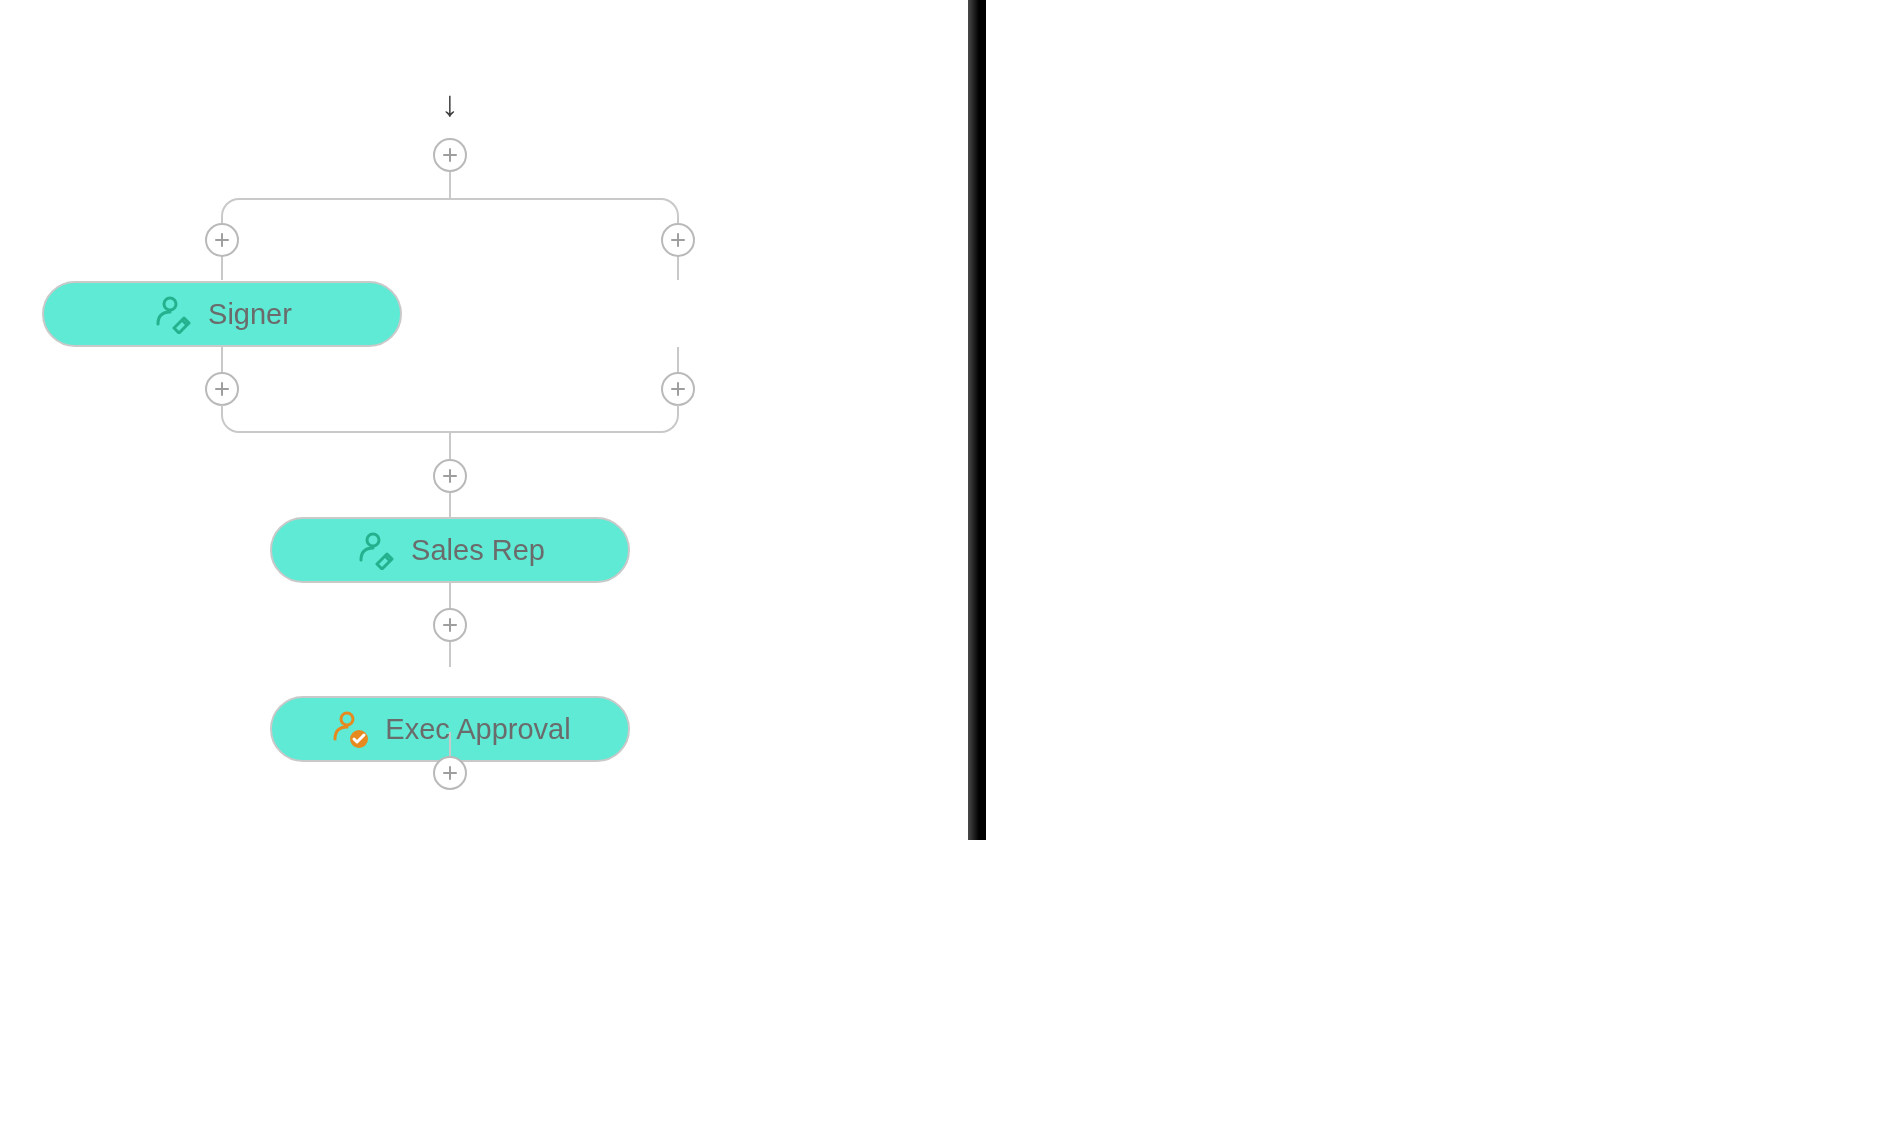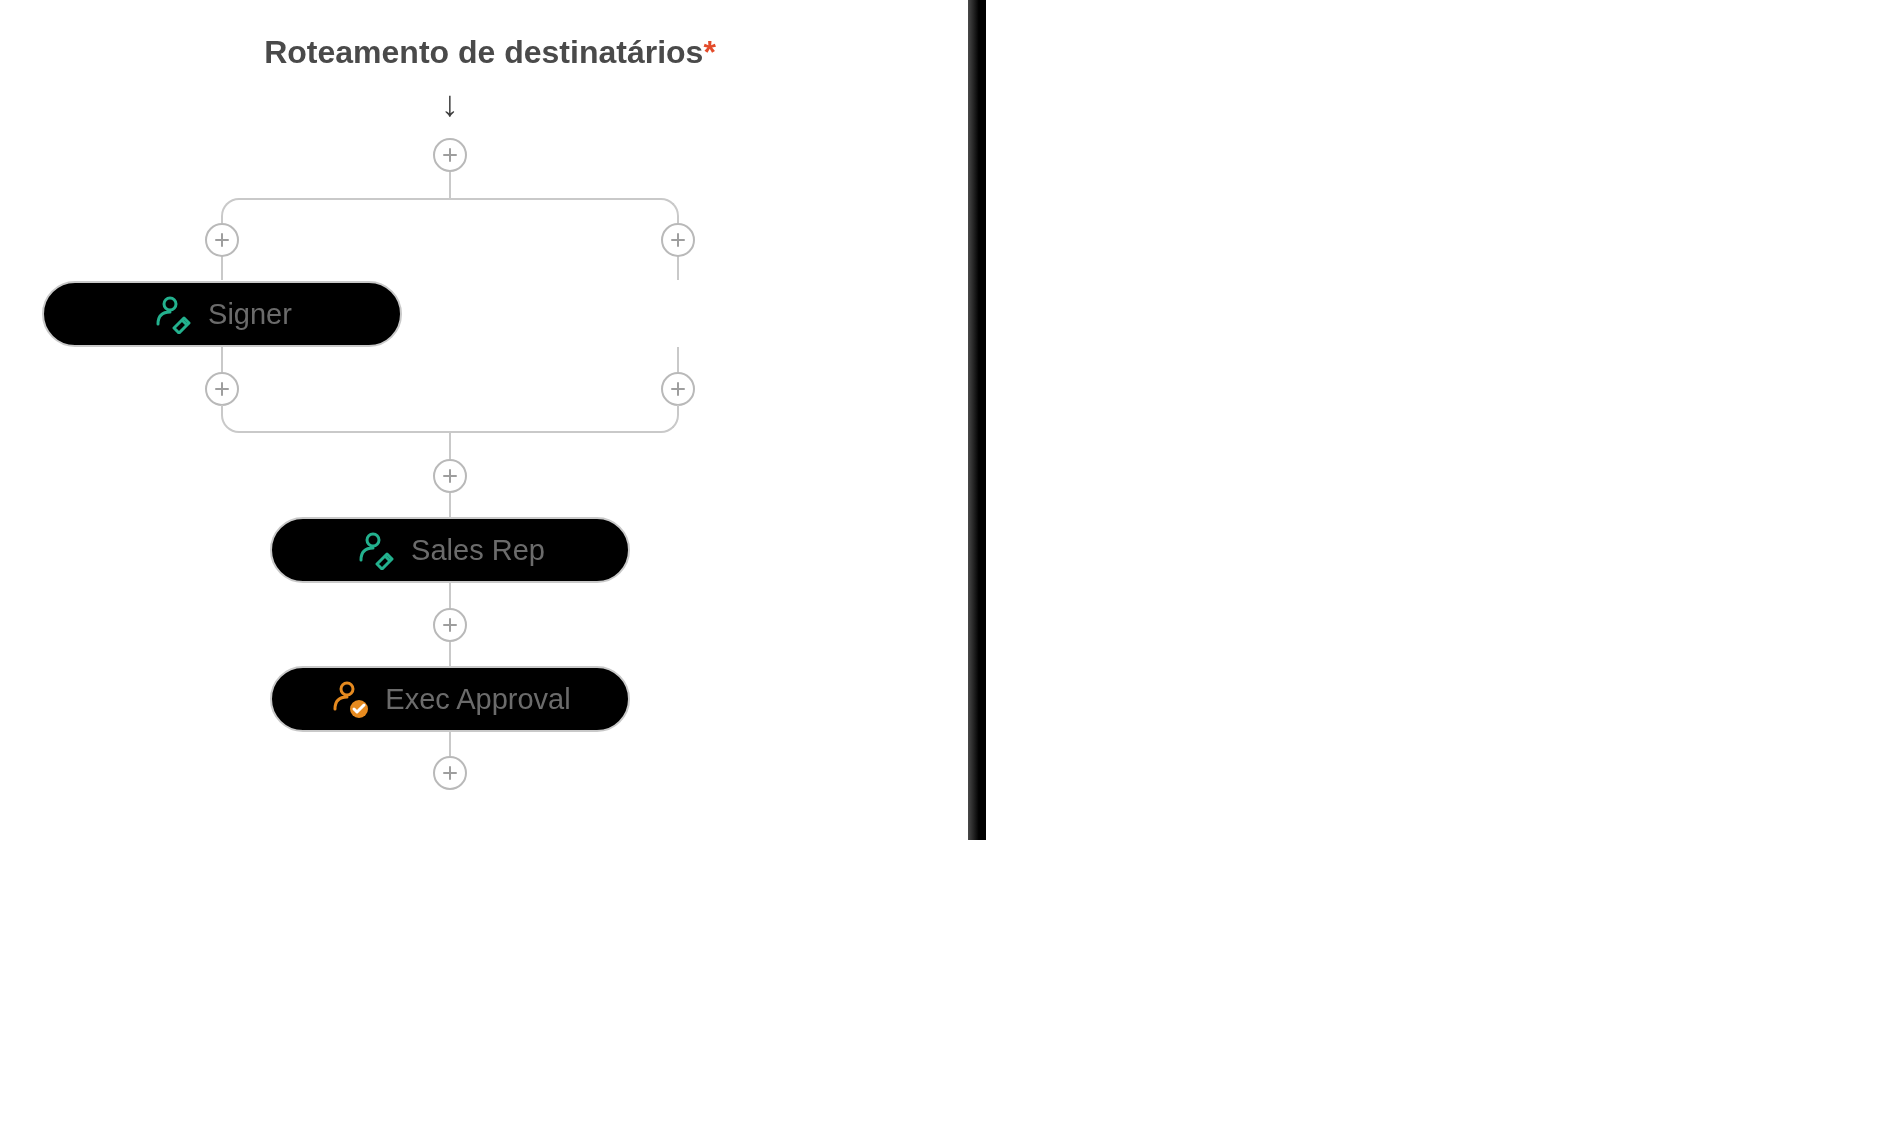--- a/index.html
+++ b/index.html
@@ -65,21 +65,21 @@
   }
   .plus-btn::before { width: 14px; height: 2px; }
   .plus-btn::after  { width: 2px; height: 14px; }
 
   .pill {
     position: absolute;
     height: 66px;
     width: 360px;
     border: 2px solid #c9c9c9;
     border-radius: 34px;
-    background: #000000;
+    background: #5eead4;
     box-sizing: border-box;
     display: flex;
     align-items: center;
     justify-content: center;
     gap: 16px;
     transform: translate(-50%, -50%);
     cursor: pointer;
   }
   .pill .label {
     font-size: 29px;
@@ -139,23 +139,20 @@
       <circle cx="18" cy="10" r="6" fill="none" stroke="currentColor" stroke-width="3"></circle>
       <path d="M6 30 q0 -12 12 -12" fill="none" stroke="currentColor" stroke-width="3" stroke-linecap="round"></path>
       <circle cx="30" cy="30" r="9" fill="currentColor"></circle>
       <path d="M25 30 l3 3 l7 -7" fill="none" stroke="#fff" stroke-width="3" stroke-linecap="round" stroke-linejoin="round"></path>
     </g>
   </defs>
 </svg>
 
 <div class="canvas">
 
-  <div class="title">
-    <span>Roteamento de destinatários</span><span class="req">*</span>
-  </div>
 
   <div class="arrow" style="left:450px; top:86px;">↓</div>
 
   <div class="line" style="left:449px; top:170px; width:2px; height:28px;"></div>
 
   <div class="plus-btn" style="left:450px; top:155px;"></div>
 
   <div class="bracket" style="left:221px; top:198px; width:458px; height:28px;"></div>
 
   <div class="line" style="left:221px; top:224px; width:2px; height:56px;"></div>
@@ -190,21 +187,21 @@
       <svg viewBox="0 0 40 40">
           <use href="#signer-glyph"></use>
         </svg>
     </span>
     <span class="label">Sales Rep</span>
   </div>
 
   <div class="line" style="left:449px; top:583px; width:2px; height:84px;"></div>
   <div class="plus-btn" style="left:450px; top:625px;"></div>
 
-  <div class="pill" style="left:450px; top:699px;justify-content:center;">
+  <div class="pill" style="left:450px; top:729px;justify-content:center;">
     <span class="icon-box" style="color:#e68a1f">
       <svg viewBox="0 0 40 40">
           <use href="#approver-glyph"></use>
         </svg>
     </span>
     <span class="label">Exec Approval</span>
   </div>
 
   <div class="line" style="left:449px; top:732px; width:2px; height:40px;"></div>
   <div class="plus-btn" style="left:450px; top:773px;"></div>

